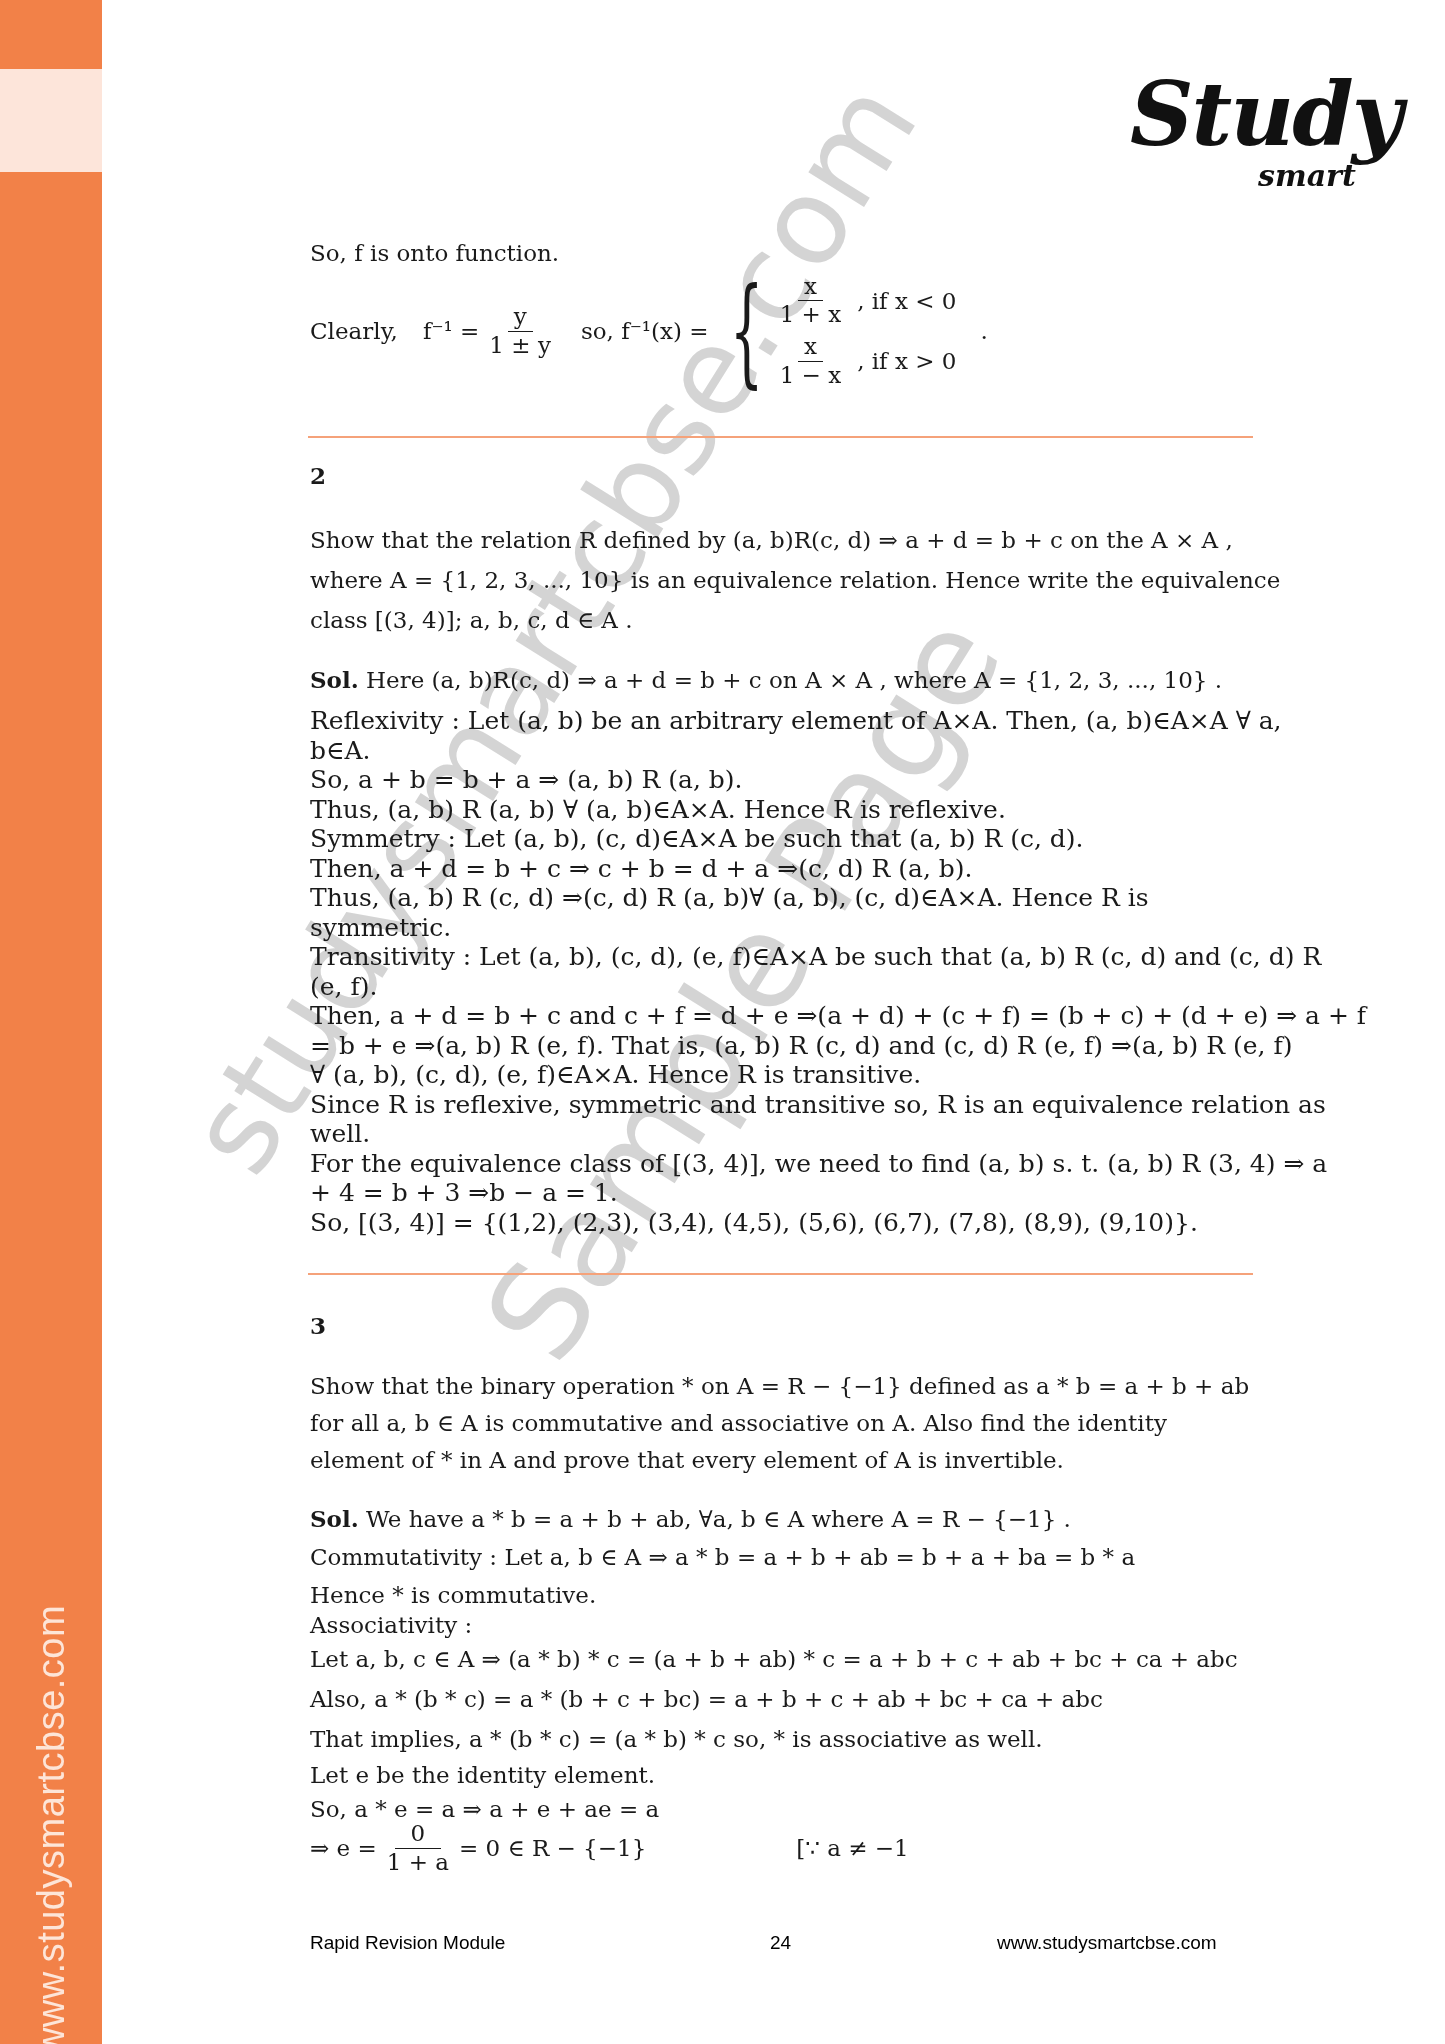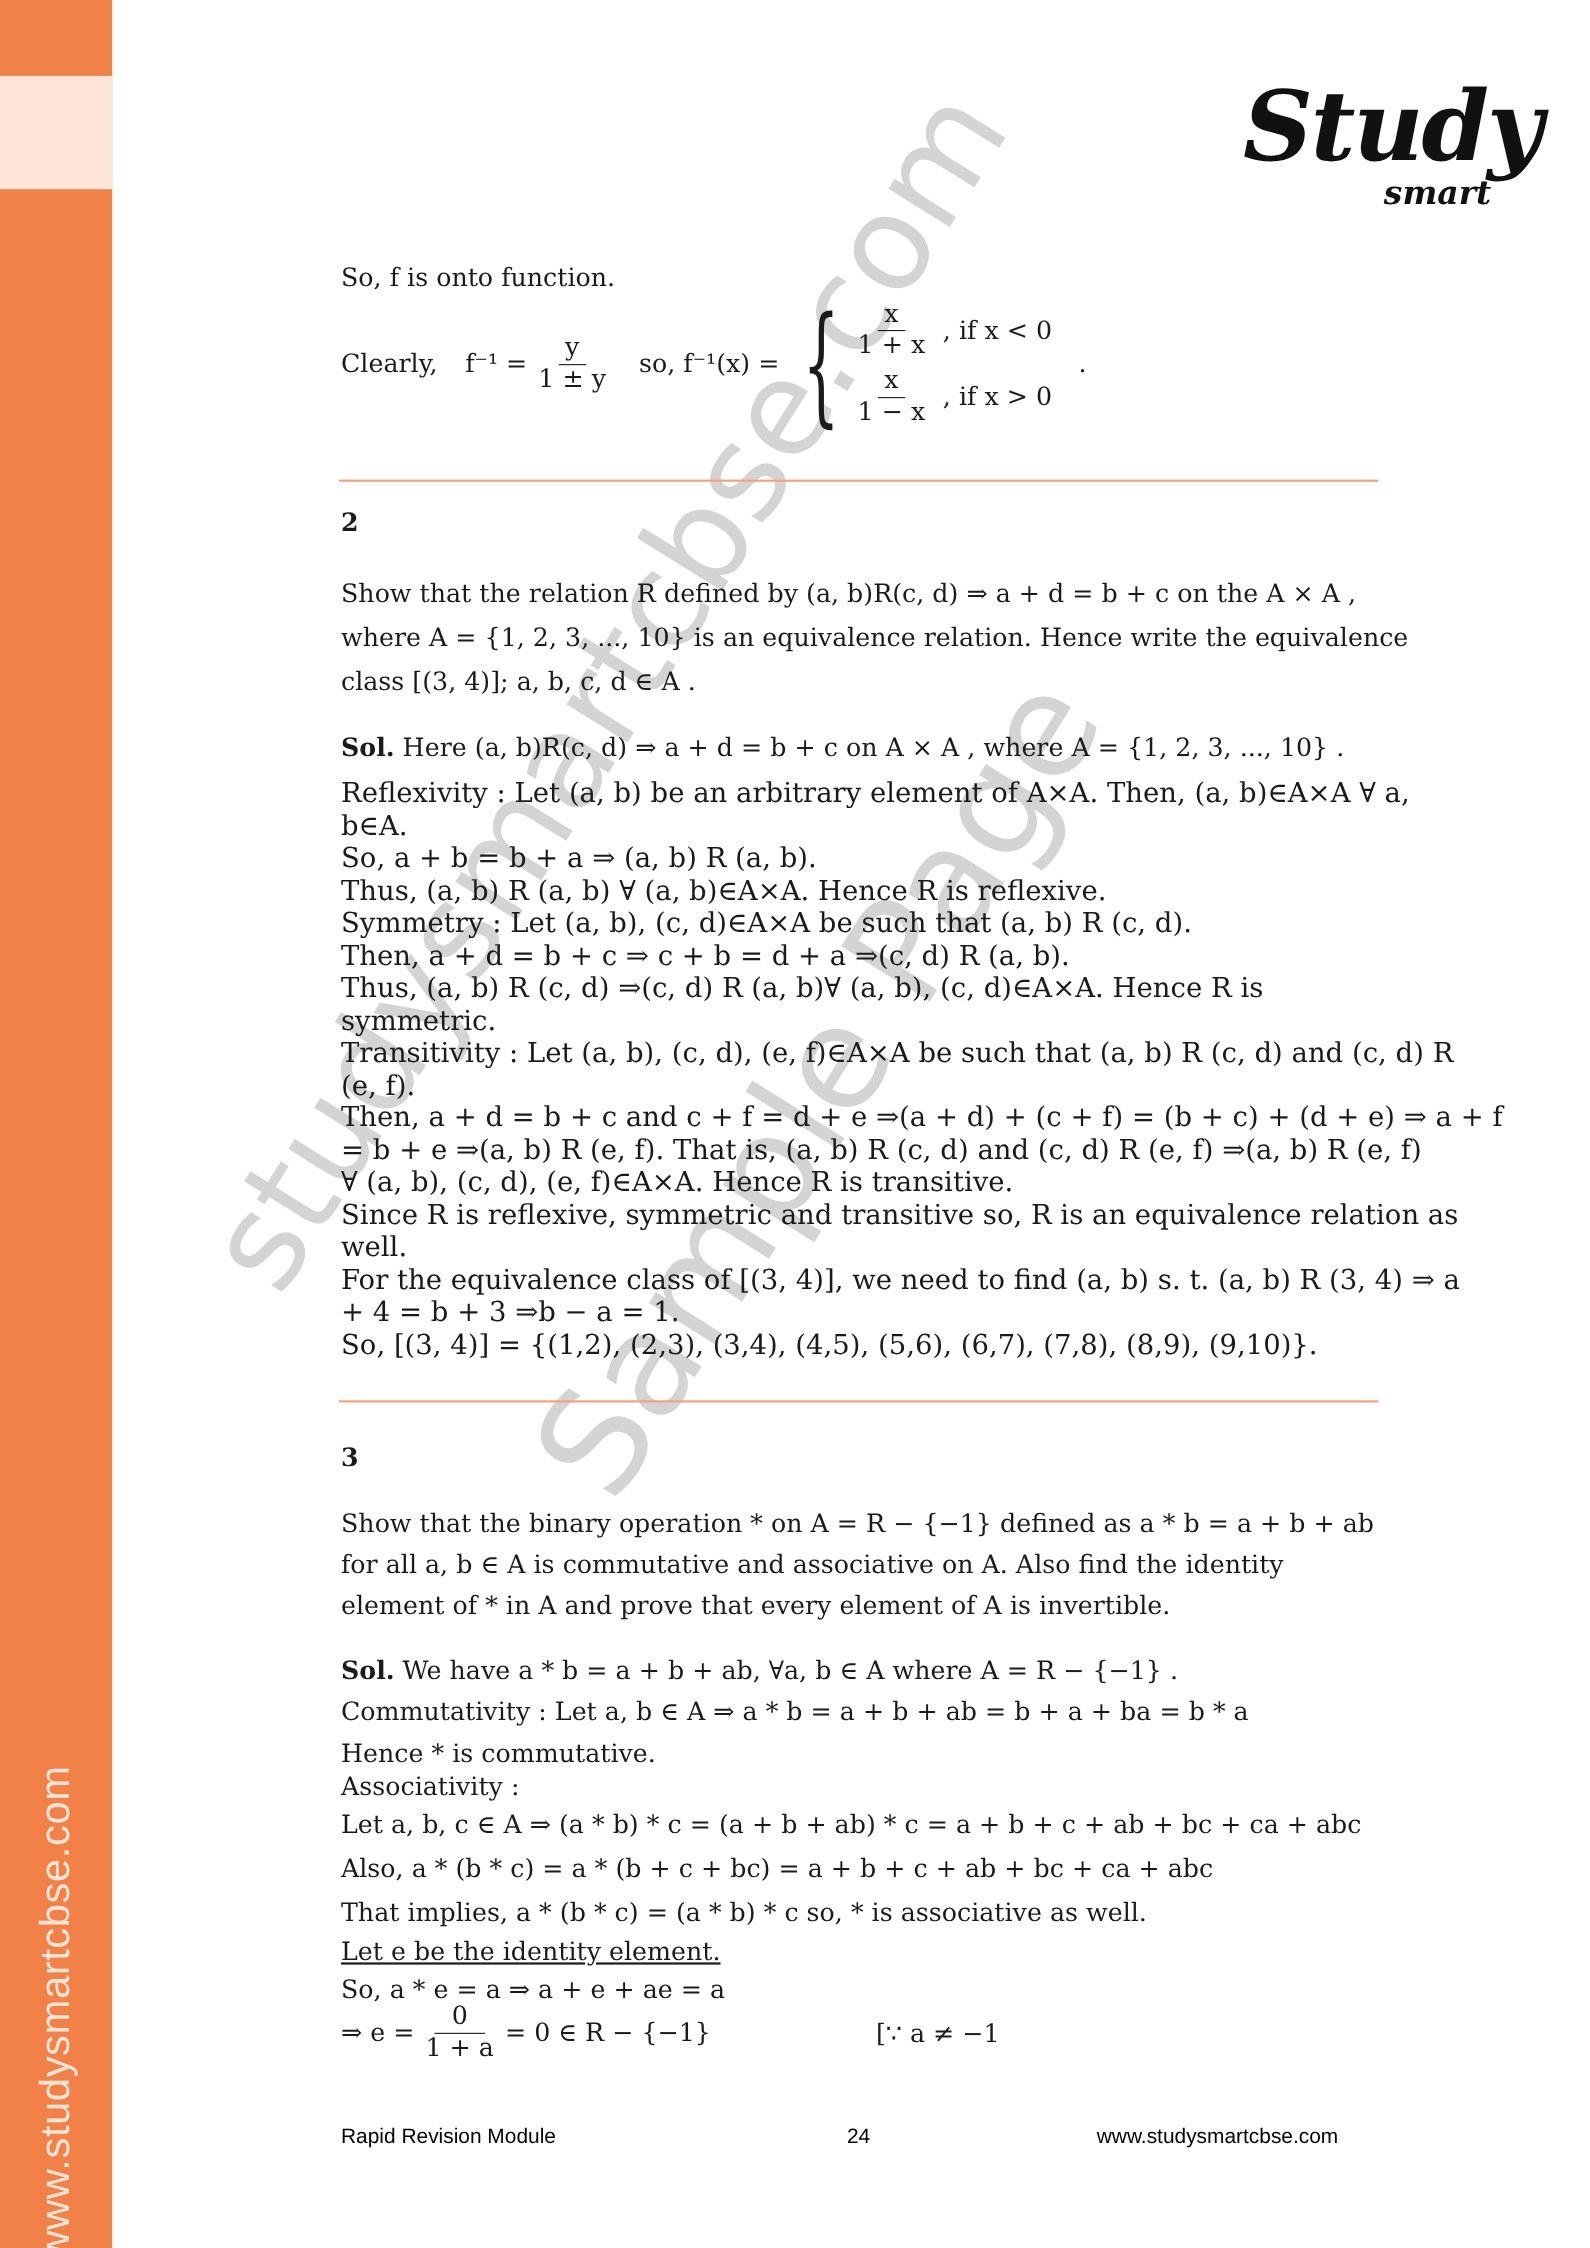--- a/index.html
+++ b/index.html
@@ -130,21 +130,21 @@
   <span class="bold">Sol.</span><span> We have  a * b = a + b + ab,  ∀a, b ∈ A  where  A = R − {−1} .</span>
 </div>
 
 <div class="abs" style="left:310px; top:1544px; font-size:23px;">
   <div style="height:38px;">Commutativity :  Let a, b ∈ A       ⇒ a * b = a + b + ab = b + a + ba = b * a</div>
   <div style="height:30px;">Hence * is commutative.</div>
   <div style="height:34px;">Associativity :</div>
   <div style="height:40px;"> Let a, b, c ∈ A   ⇒ (a * b) * c = (a + b + ab) * c = a + b + c + ab + bc + ca + abc</div>
   <div style="height:40px;">Also,  a * (b * c) = a * (b + c + bc) = a + b + c + ab + bc + ca + abc</div>
   <div style="height:36px;">That implies,  a * (b * c) = (a * b) * c  so, * is associative as well.</div>
-  <div style="height:34px;text-decoration:underline;">Let e be the identity element.</div>
+  <div style="height:34px;">Let e be the identity element.</div>
   <div style="height:36px;">So,  a * e = a                         ⇒ a + e + ae = a</div>
 </div>
 
 <div class="abs" style="left:310px; top:1820px; font-size:23px; display:flex; align-items:center;">
   <span>⇒ e =</span>
   <span class="frac">
     <span class="num" style="padding:0 16px;">0</span>
     <span class="den">1 + a</span>
   </span>
   <span>= 0 ∈ R − {−1}</span>

